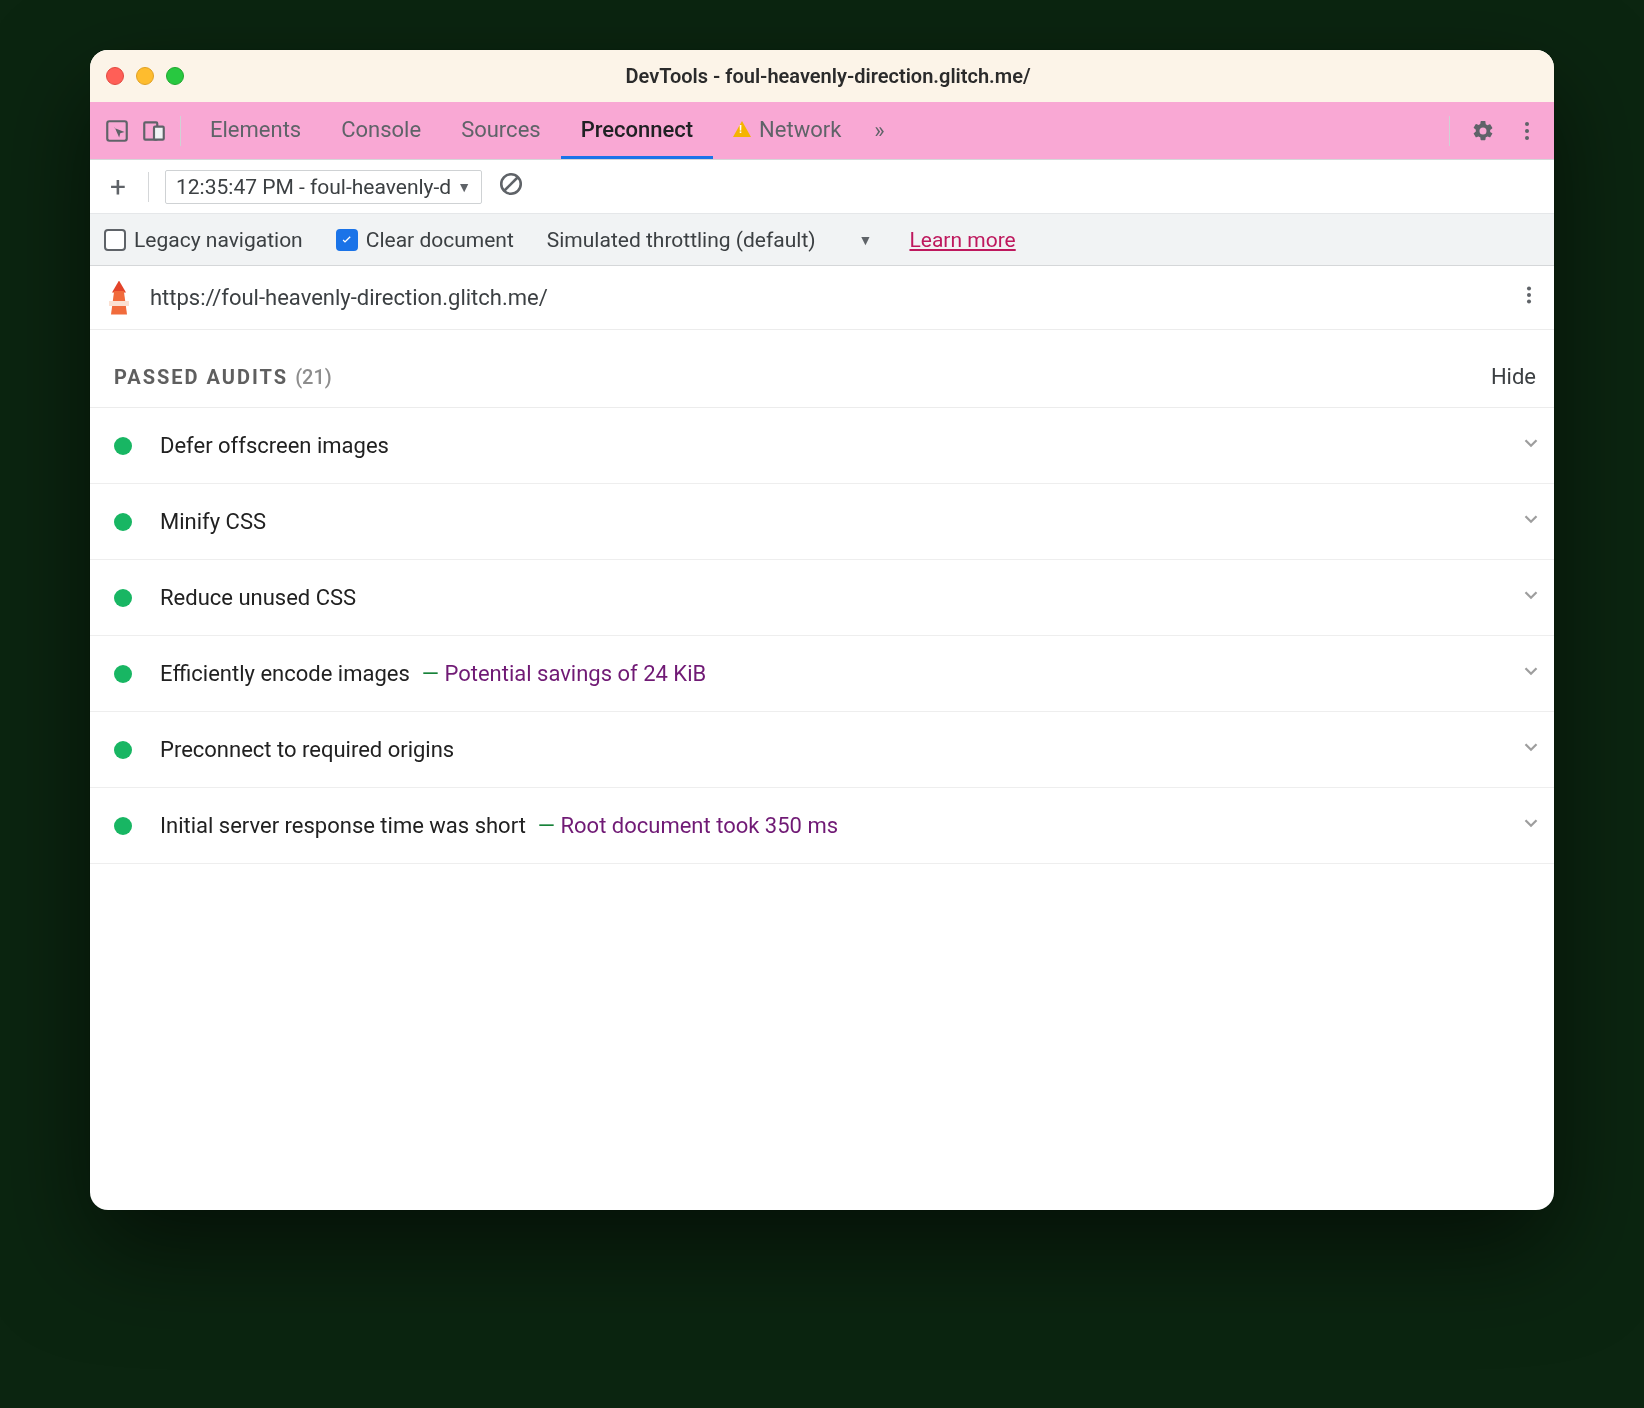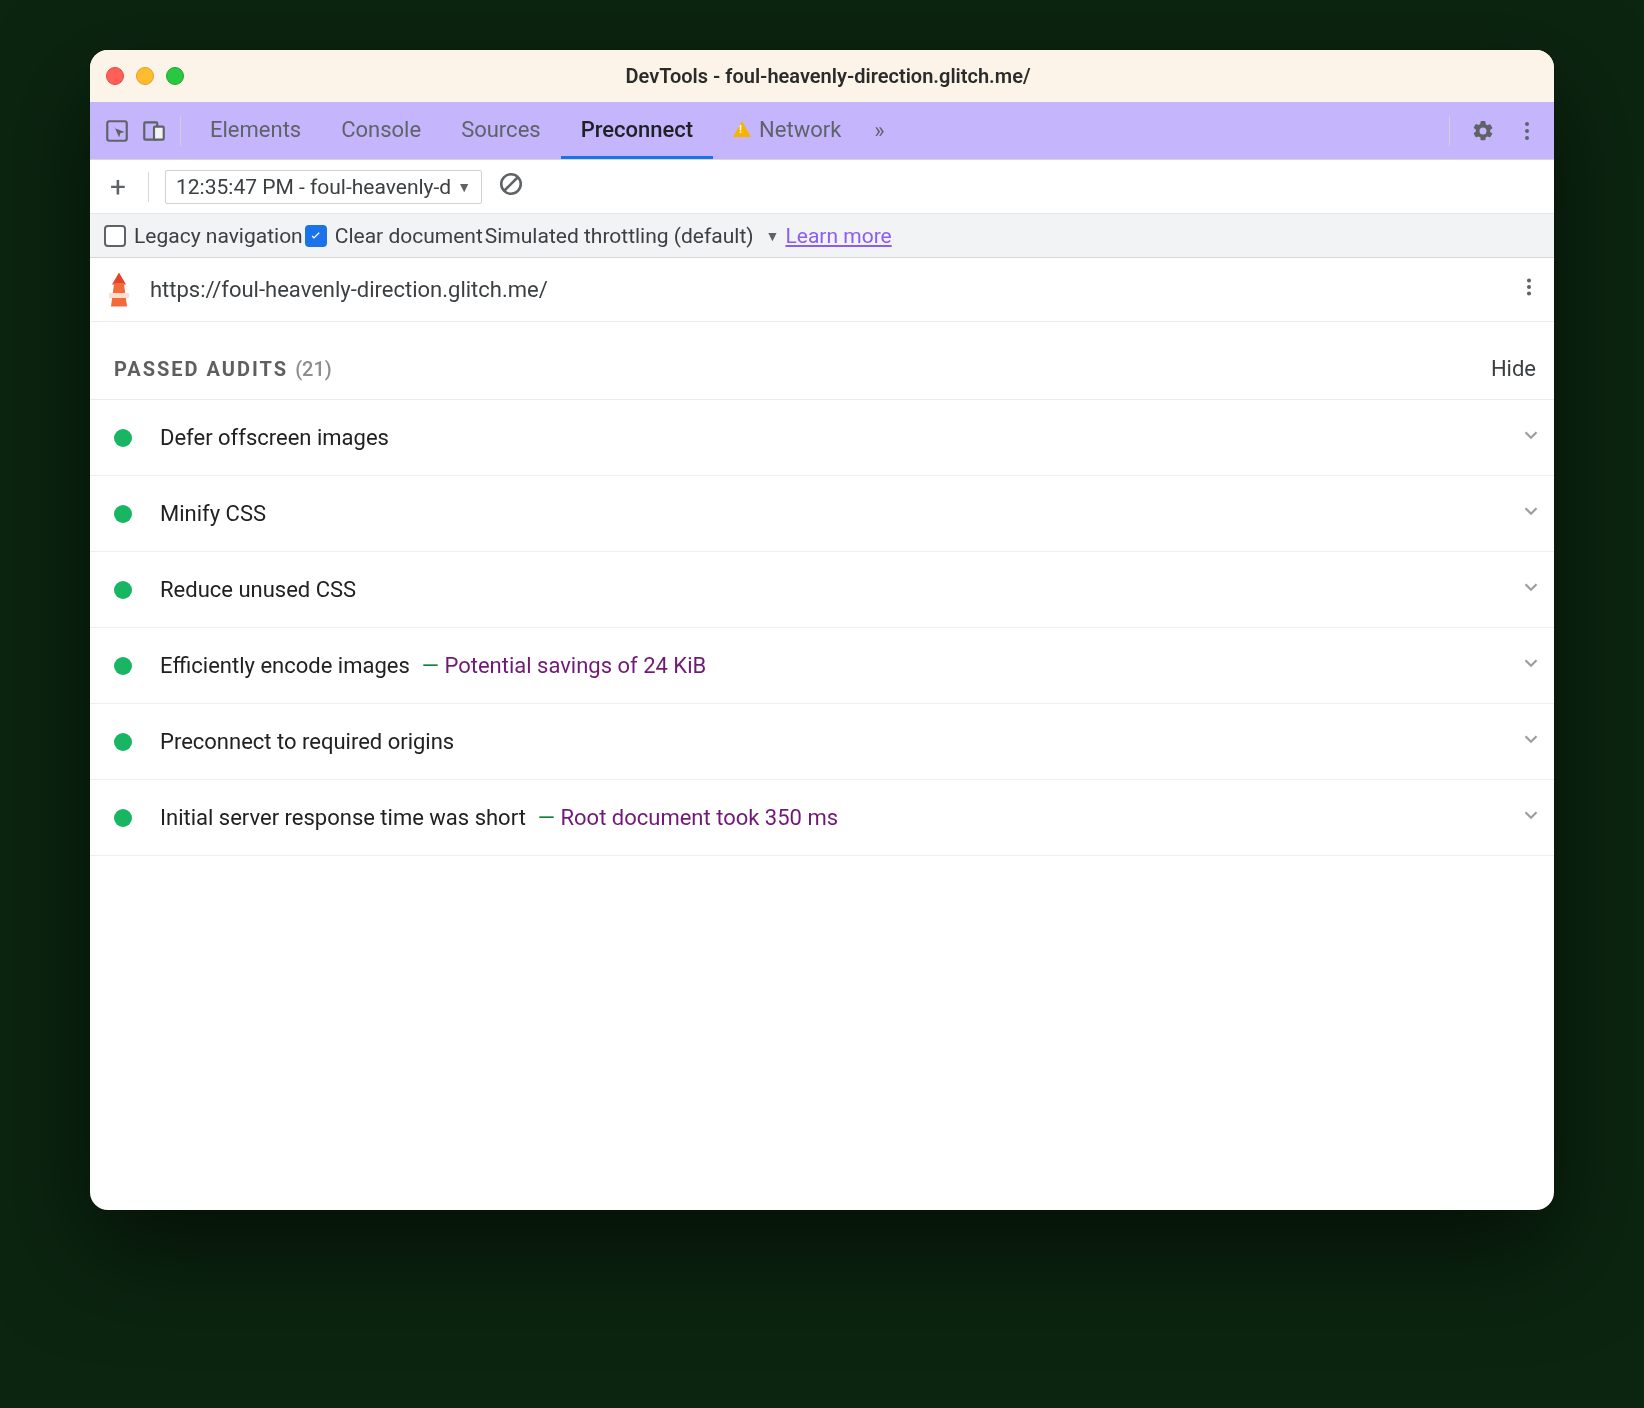--- a/index.html
+++ b/index.html
@@ -38,21 +38,21 @@
   .dot.green{ background:#28c840; border:1px solid #1fa72f;}
   .titlebar .title {
     position:absolute; left:12px; right:0;
     text-align:center;
     font-size:20px; font-weight:600; color:#2b2b2b;
     pointer-events:none;
   }
   
   .tabsbar {
     height: 58px;
-    background: #c4b5fd;
+    background: #f9a8d4;
     border-bottom: 1px solid #d5d7d9;
     display:flex; align-items:center;
     padding: 0 10px;
     gap: 3px;
   }
   .tabsbar .icon-btn {
     width:34px; height:34px; display:flex; align-items:center; justify-content:center;
     color:#5f6368;
   }
   .tabsbar .vdiv { width:1px; height:30px; background:#cfd2d4; margin:0 6px;}
@@ -94,39 +94,39 @@
   .toolbar .vdiv { width:1px; height:30px; background:#d5d7d9;}
   .toolbar .snapshot {
     display:flex; align-items:center; gap:6px; cursor:pointer;
     border:1px solid #cfd2d4; padding:4px 10px; border-radius:2px;
     max-width:380px; overflow:hidden; white-space:nowrap;
   }
   .toolbar .snapshot .tri { font-size:14px; color:#5f6368;}
   .toolbar .cancel-icon { color:#5f6368; }
   
   .optsbar {
-    height:44px;
+    height:52px;
     background:#f1f3f4;
     border-bottom:1px solid #d5d7d9;
     display:flex; align-items:center;
-    padding:0 14px; gap:2px;
+    padding:0 14px; gap:33px;
     font-size:21px; color:#3c4043;
   }
   .checkbox {
     width:22px; height:22px; border:2px solid #5f6368; border-radius:4px;
     display:inline-flex; align-items:center; justify-content:center;
     margin-right:8px;
     background:#fff;
   }
   .checkbox.checked { background:#1a73e8; border-color:#1a73e8; color:#fff; }
   .checkbox.checked svg { display:block; }
   .checkbox svg { display:none; width:16px; height:16px; }
   .opt { display:flex; align-items:center; cursor:pointer;}
   .optsbar .tri { font-size:14px; color:#5f6368; margin:0 4px 0 10px; cursor:pointer;}
-  .optsbar a { color:#8b5cf6; text-decoration:underline; }
+  .optsbar a { color:#be185d; text-decoration:underline; }
   
   .urlbar {
     height:64px;
     border-bottom:1px solid #ececec;
     display:flex; align-items:center;
     padding:0 14px; gap:16px;
     font-size:22px; color:#3c4043;
   }
   .lighthouse-ico {
     width:30px; height:34px; position:relative;

